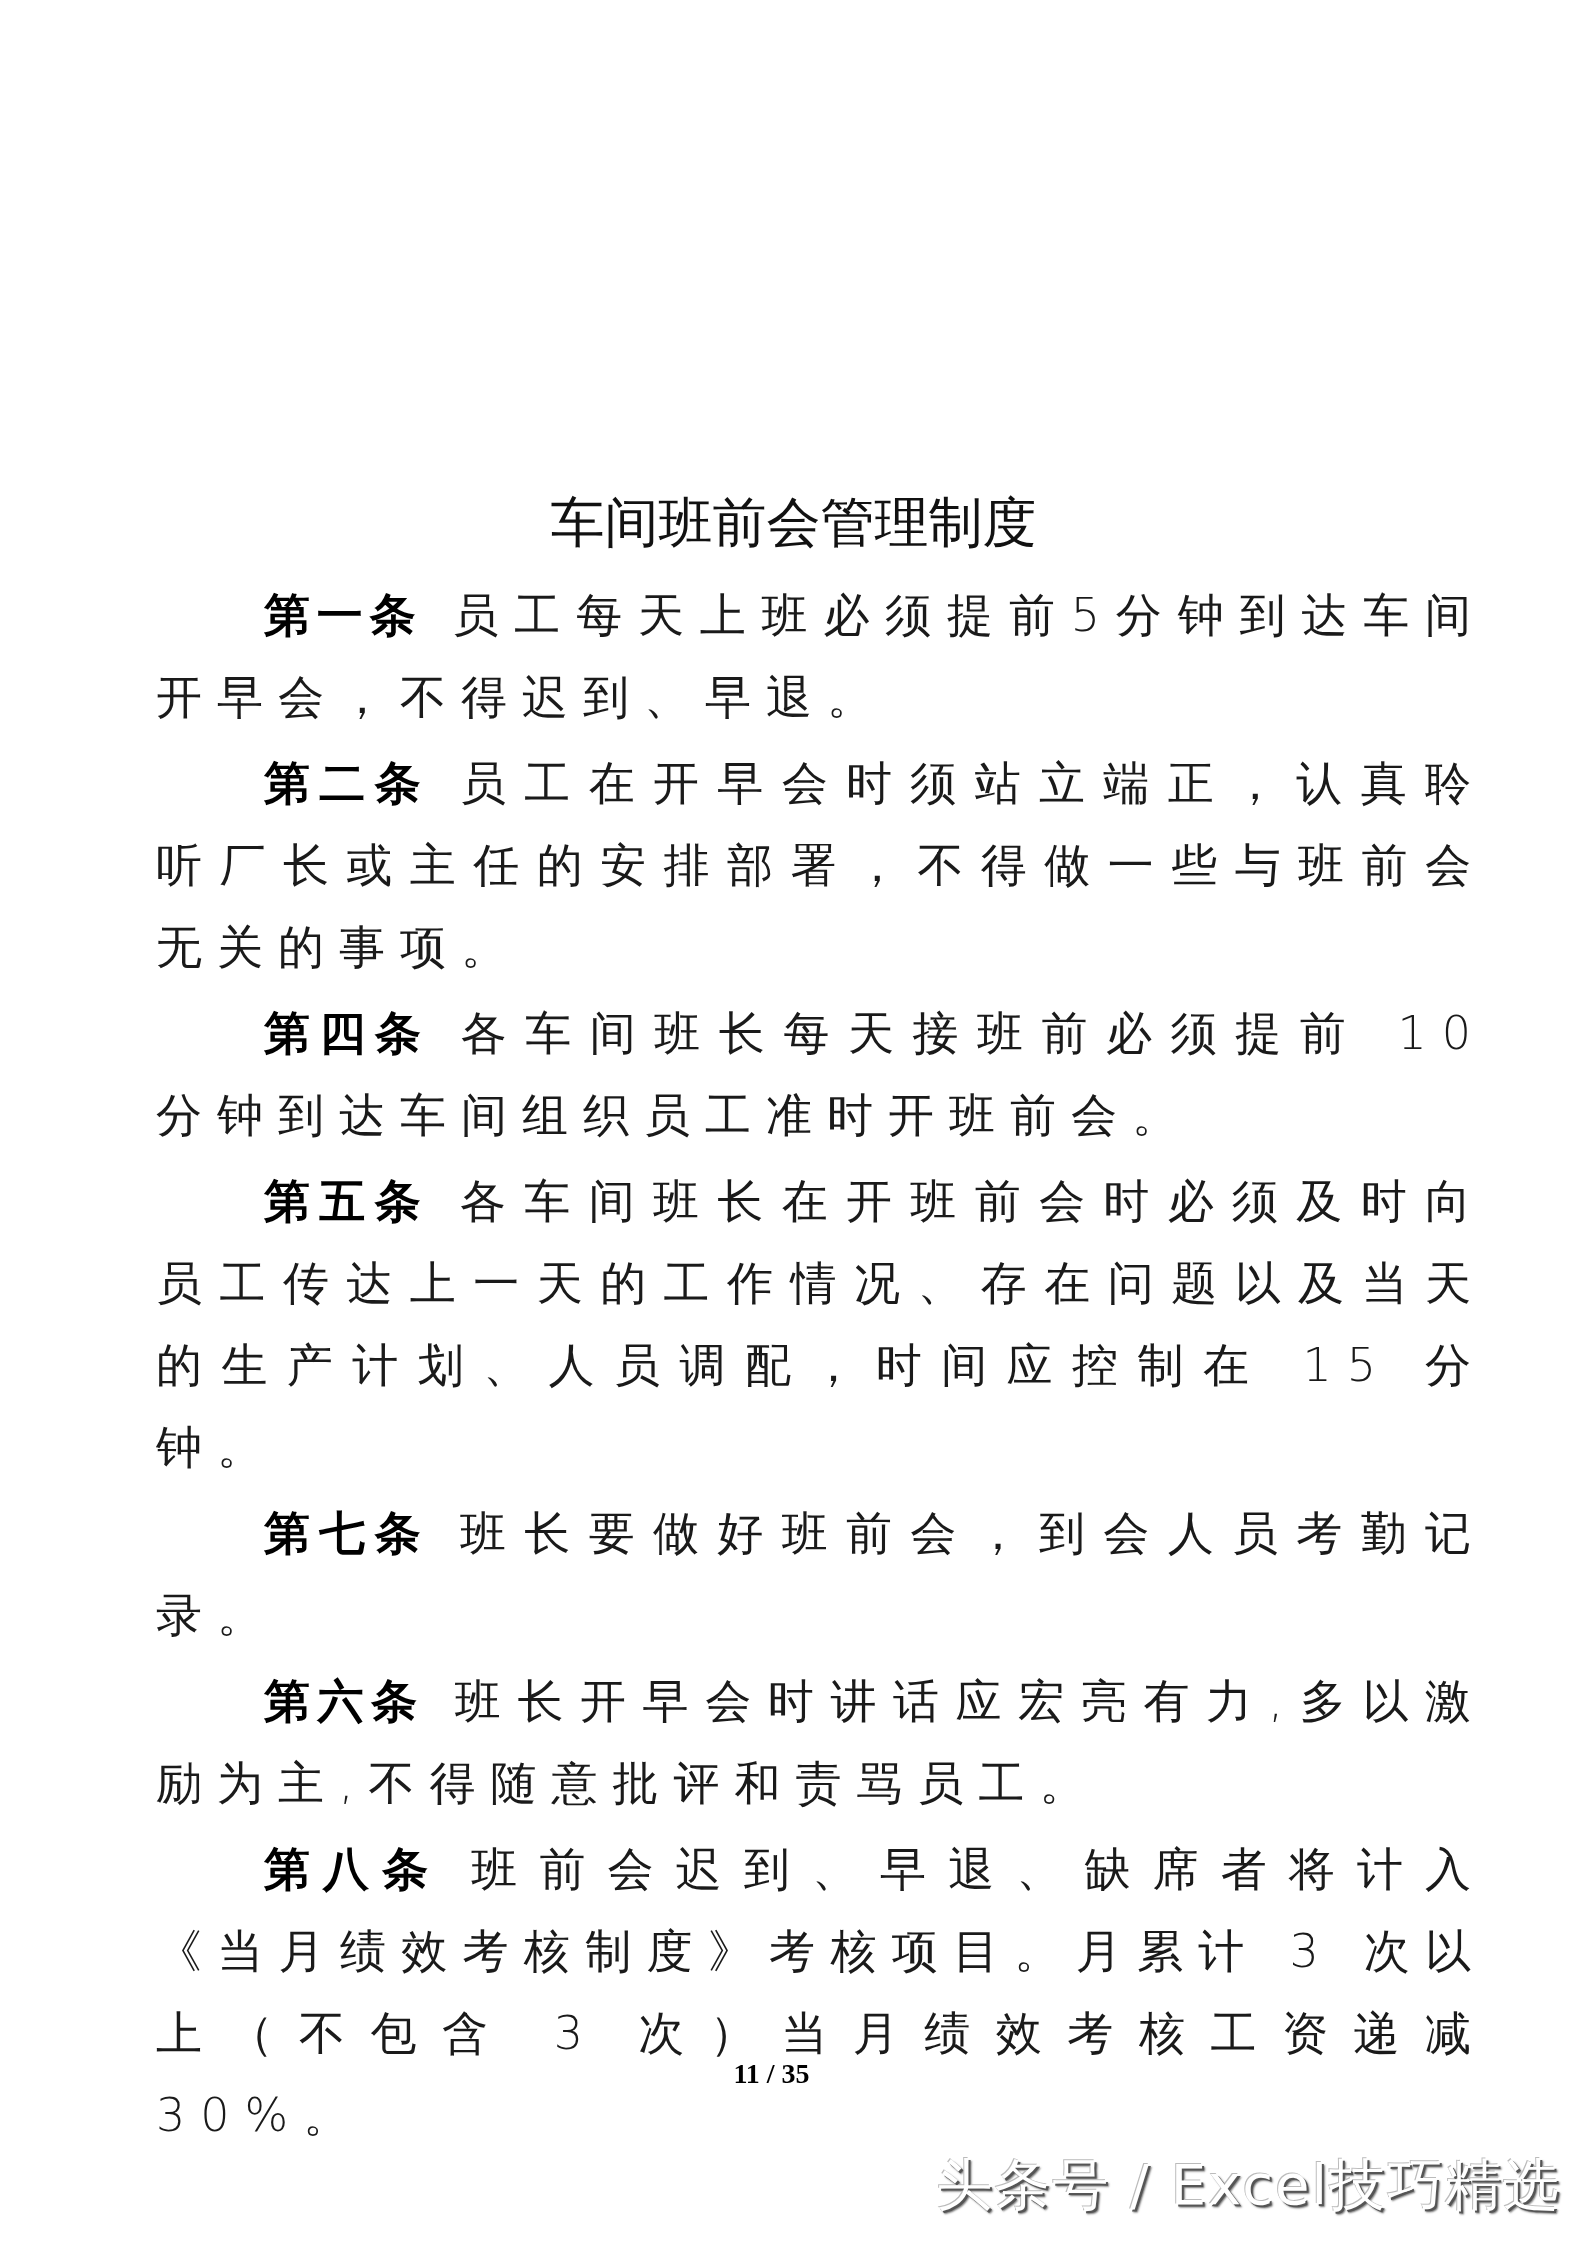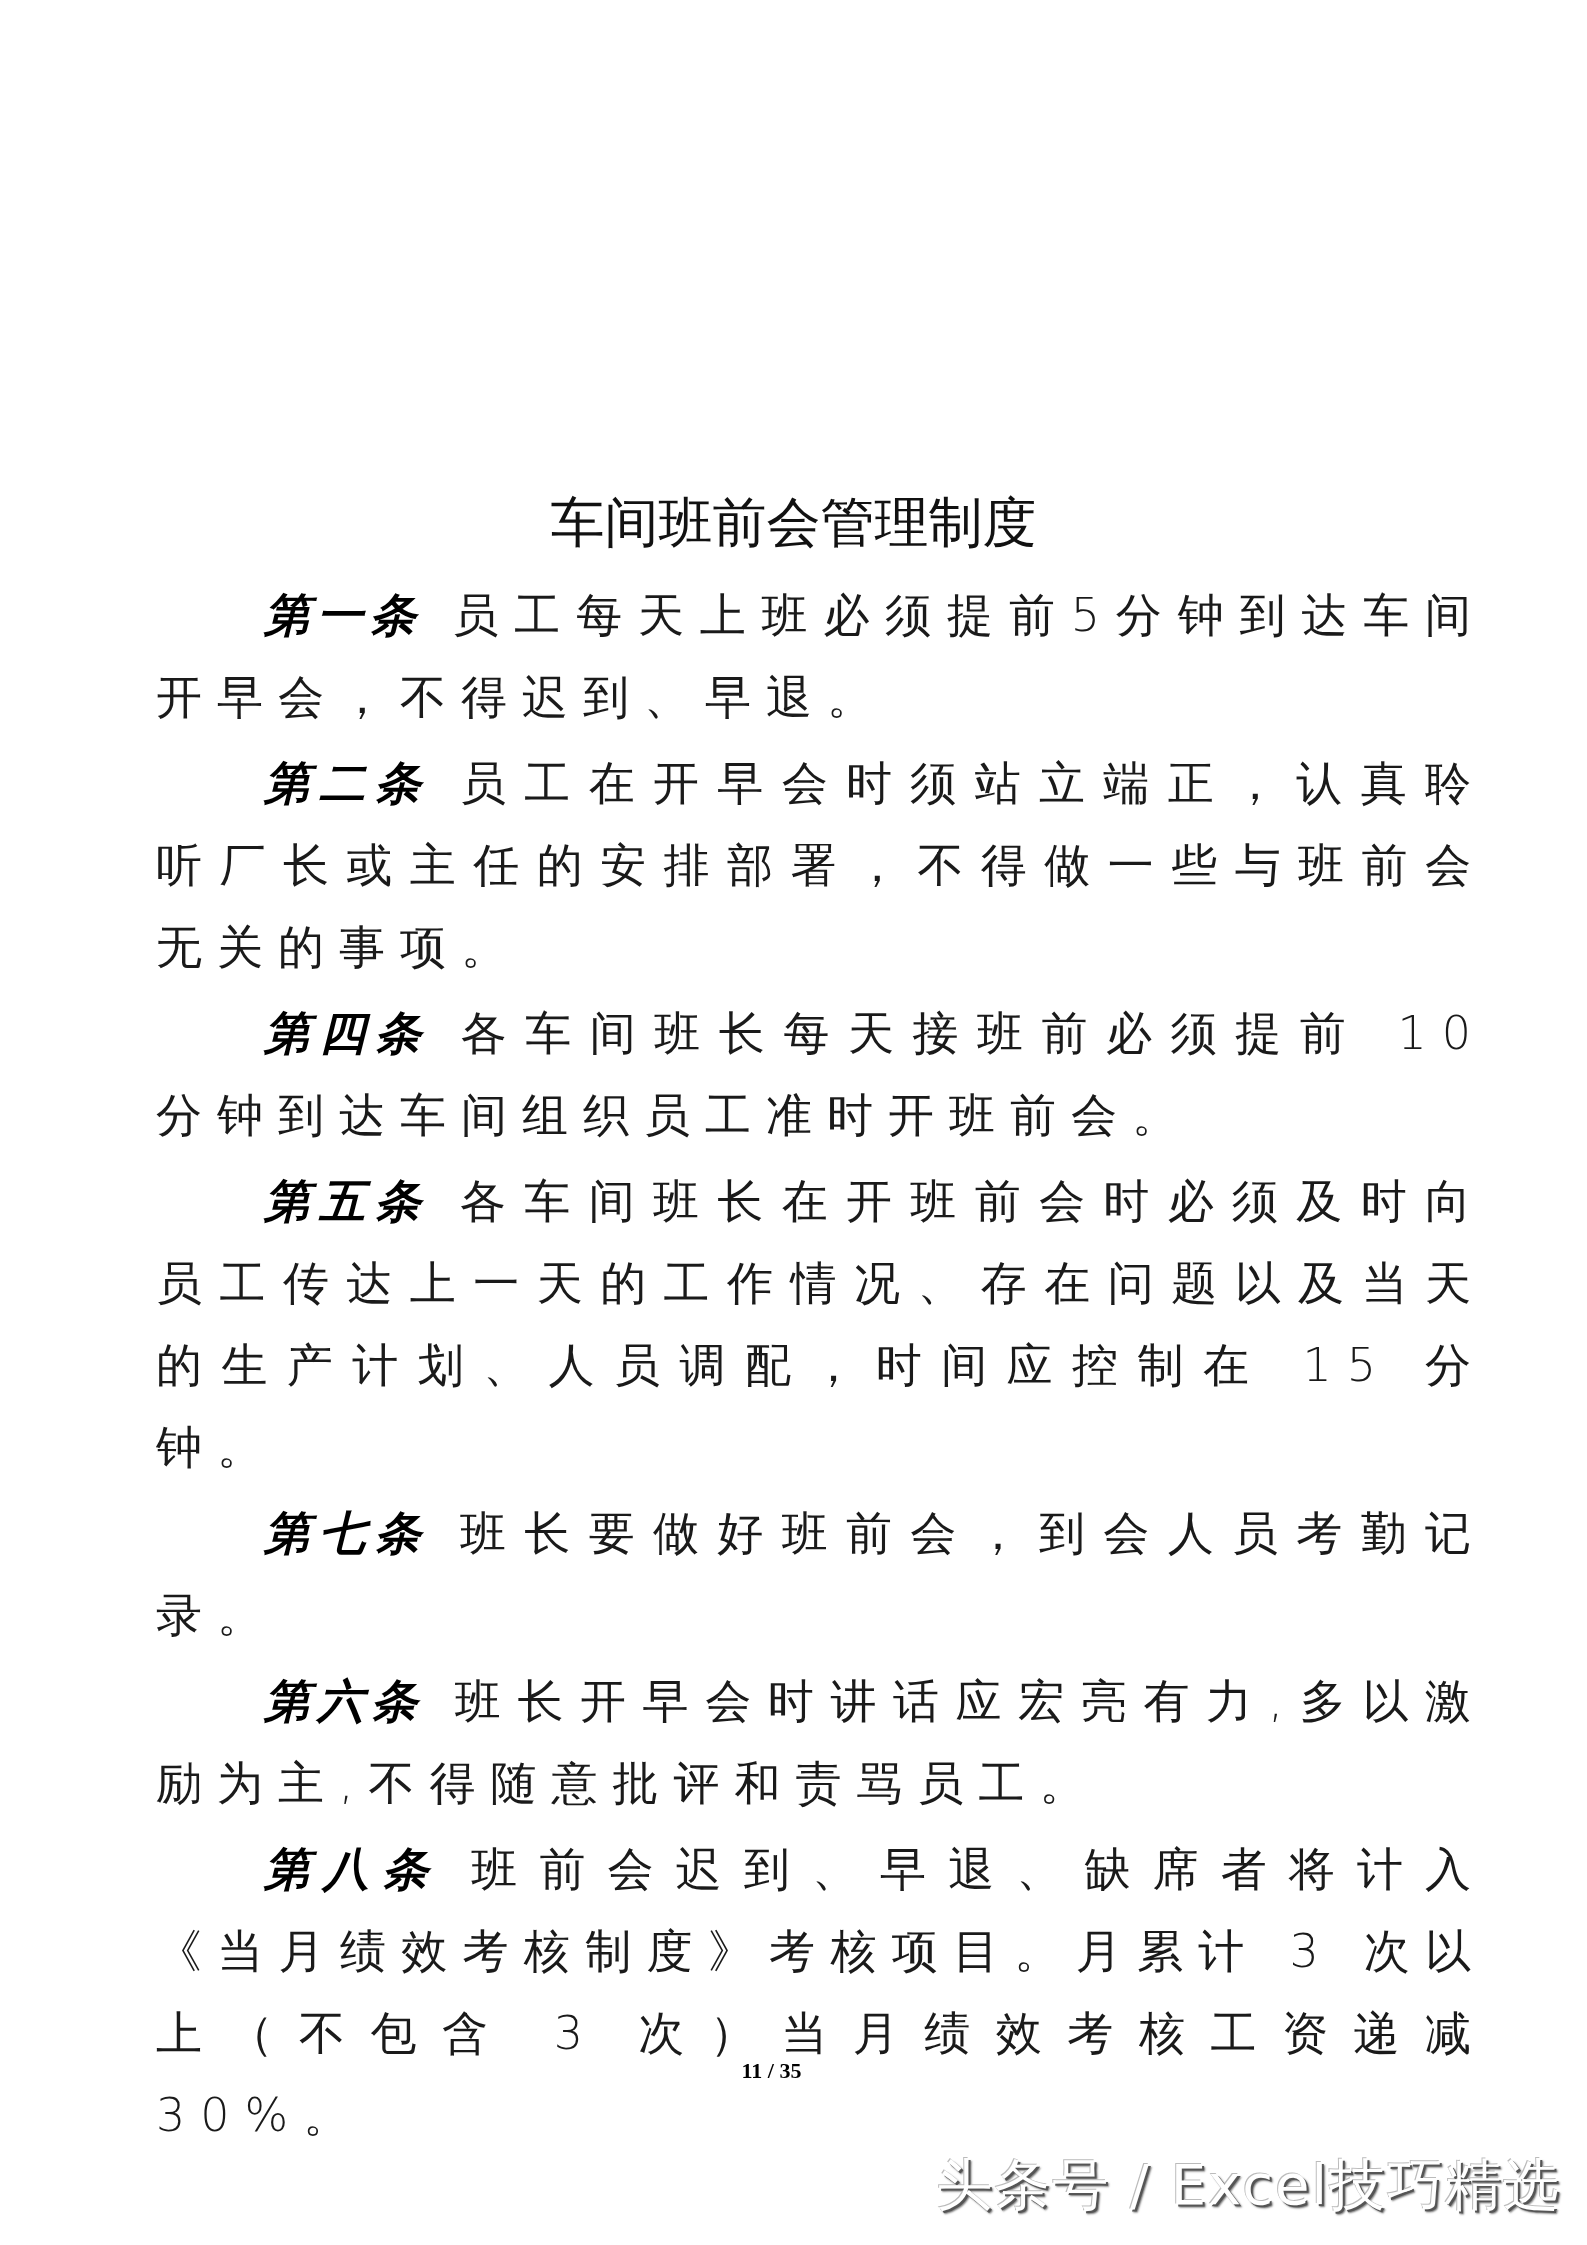--- a/index.html
+++ b/index.html
@@ -47,31 +47,30 @@
       letter-spacing: 15px;
       margin: 0 0 4px 0;
       color: #1a1a1a;
       font-weight: 300;
     }
     .article .label {
       font-weight: bold;
       letter-spacing: 6px;
       color: #000;
       margin-right: 30px;
-      font-style: italic;
     }
     .page-number {
       position: absolute;
       top: 2058px;
       left: 0;
       width: 1543px;
       text-align: center;
       font-family: "Liberation Serif", "DejaVu Serif", serif;
       font-weight: bold;
-      font-size: 22px;
+      font-size: 28px;
       color: #000;
     }
     .watermark {
       position: absolute;
       top: 2148px;
       right: 26px;
       font-size: 56px;
       color: #ffffff;
       letter-spacing: 2px;
       text-shadow: 2px 2px 0 #555, -1px -1px 0 #bbb, 3px 3px 2px #777;

